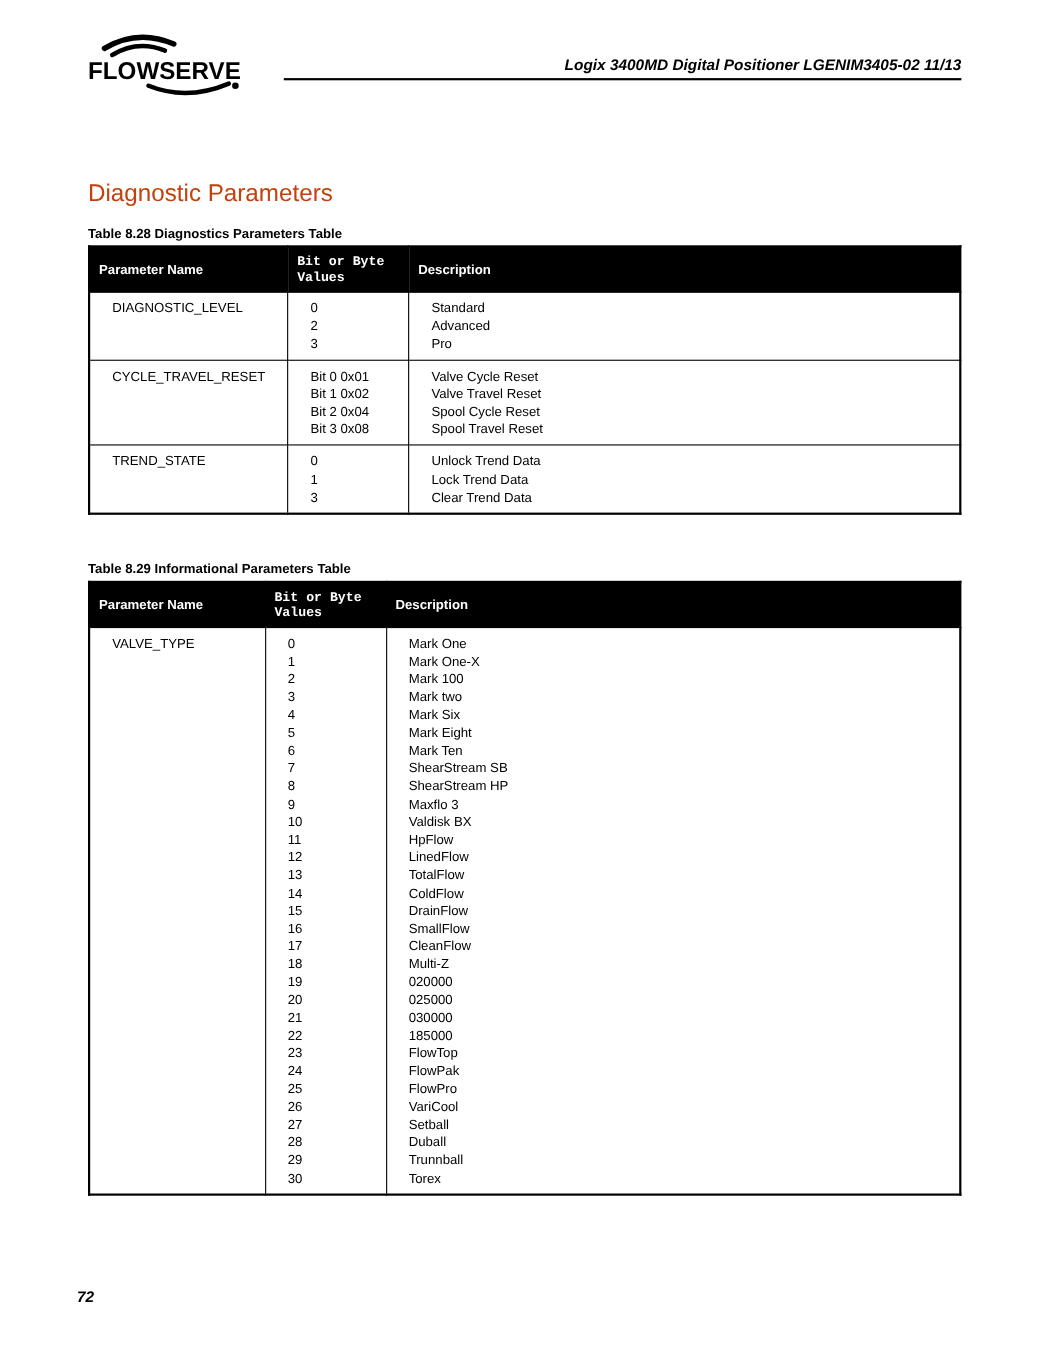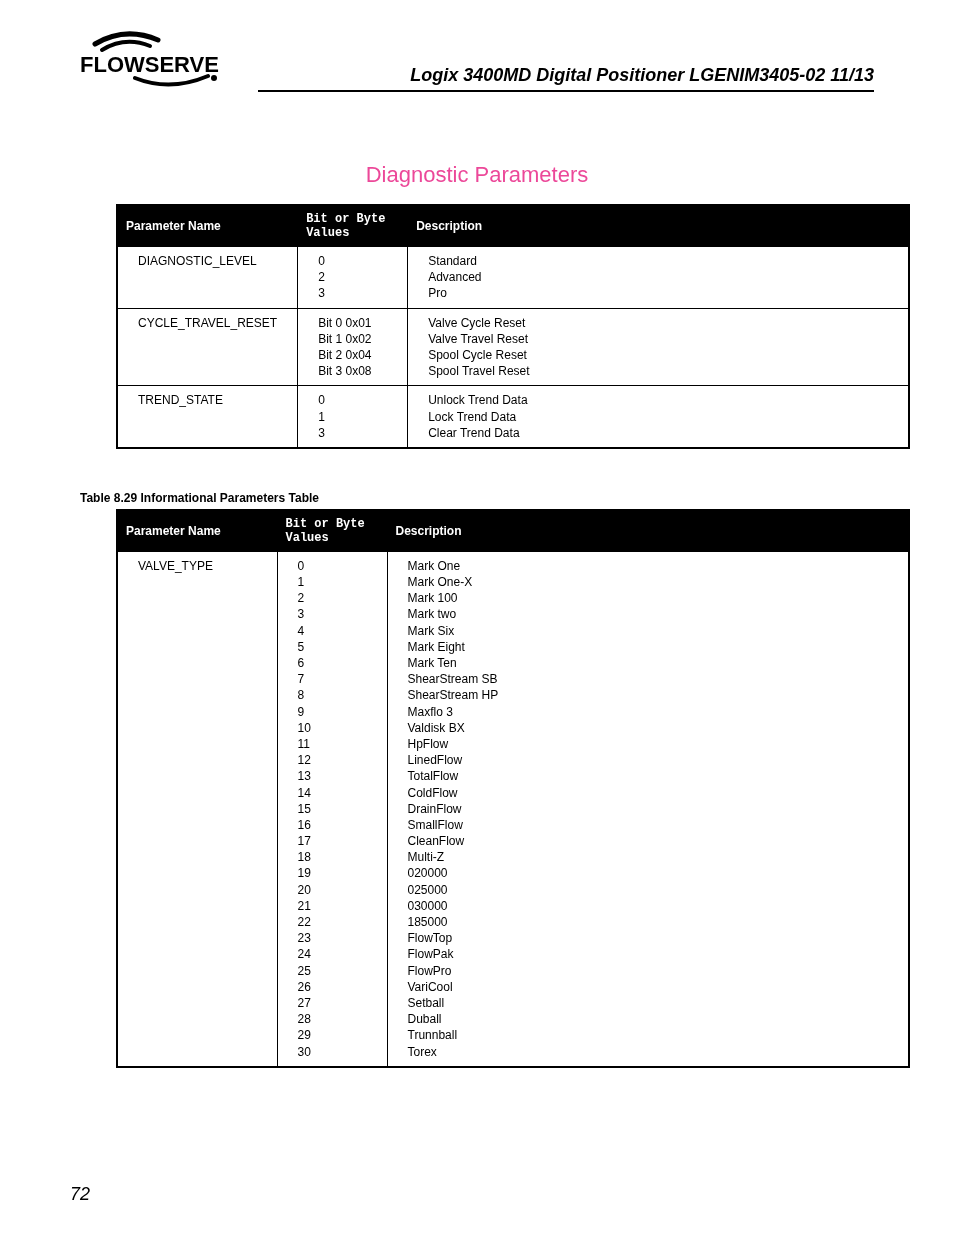--- a/index.html
+++ b/index.html
@@ -9,87 +9,85 @@
     background: #fff;
     font-family: Arial, Helvetica, sans-serif;
     color: #000;
     position: relative;
   }
   .page {
     padding: 30px 80px 0 80px;
   }
   .header-row {
     display: flex;
-    align-items: flex-end;
+    align-items: center;
     gap: 28px;
     margin-bottom: 70px;
   }
   .logo {
     flex: 0 0 auto;
   }
   .header-line-wrap {
     flex: 1;
     text-align: right;
   }
   .doc-title {
-    font-size: 18px;
+    font-size: 14px;
     font-weight: bold;
     font-style: italic;
     color: #000;
     margin-bottom: 4px;
   }
   .header-rule {
     border: none;
     border-top: 2px solid #000;
     width: 100%;
   }
   .section-heading {
     font-size: 22px;
     font-weight: normal;
-    color: #ec4899;
+    color: #c2410c;
     margin-bottom: 16px;
-    text-align: center;
   }
   .table-caption {
     font-size: 12px;
     font-weight: bold;
     margin-bottom: 4px;
   }
   table.param-table {
     width: 100%;
     border-collapse: collapse;
     border: 2px solid #000;
     font-size: 12px;
     margin-bottom: 42px;
-    margin-left: 36px;
   }
   table.param-table thead th {
     background: #000;
     color: #fff;
     font-weight: bold;
     text-align: left;
     padding: 6px 8px;
     border: 1px solid #000;
   }
   table.param-table tbody td {
     border: 1px solid #000;
     padding: 6px 20px;
     vertical-align: top;
     line-height: 1.35;
   }
   .col-name  { width: 160px; }
   .col-vals  { width: 110px; font-family: Liberation Mono, monospace; }
   .multiline span { display: block; }
   .page-num {
     position: absolute;
-    bottom: 30px;
+    bottom: 48px;
     left: 70px;
-    font-size: 18px;
+    font-size: 14px;
     font-style: italic;
-    font-weight: normal;
+    font-weight: bold;
   }
 </style>
 </head>
 <body>
 
 <div class="page">
 
   <div class="header-row">
     <div class="logo">
       <svg width="150" height="58" viewBox="0 0 150 58">
@@ -101,20 +99,21 @@
       </svg>
     </div>
     <div class="header-line-wrap">
       <div class="doc-title">Logix 3400MD Digital Positioner LGENIM3405-02 11/13</div>
       <hr class="header-rule">
     </div>
   </div>
 
   <div id="sections">
       <div class="section-heading">Diagnostic Parameters</div>
+      <div class="table-caption">Table 8.28 Diagnostics Parameters Table</div>
       <table class="param-table">
         <thead>
           <tr>
             <th class="col-name">Parameter Name</th>
             <th class="col-vals">Bit or Byte Values</th>
             <th class="">Description</th>
           </tr>
         </thead>
         <tbody>
           <tr>

